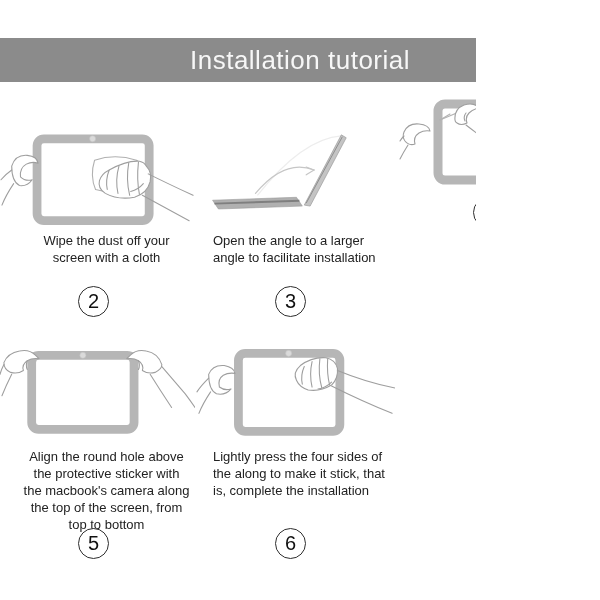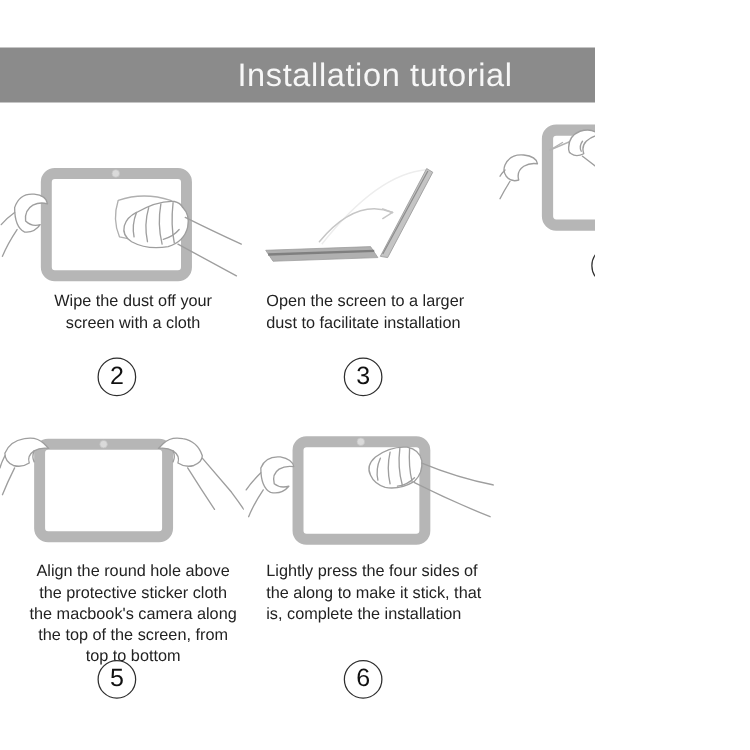--- a/index.html
+++ b/index.html
@@ -77,21 +77,21 @@
           <path class="ghost" d="M64,88 Q110,30 150,27"></path>
           <path d="M18,93 L104,90 L110,99 L24,102 Z" fill="#b0b0b0" stroke="#9a9a9a" stroke-width="0.6"></path>
           <path d="M20,96.5 L107,93.5" stroke="#7f7f7f" stroke-width="2" fill="none"></path>
           <path d="M112,98 L150,26 L155,29 L118,99 Z" fill="#c4c4c4" stroke="#9a9a9a" stroke-width="0.7"></path>
           <path d="M114,96 L151,28" stroke="#8c8c8c" stroke-width="1" fill="none"></path>
           <path class="soft" d="M62,86 Q92,50 122,62"></path>
           <path class="soft" d="M122,62 L114,59"></path>
           <path class="soft" d="M122,62 L114,67"></path>
         </svg>
       </div>
-      <p class="caption">Open the screen to a larger dust to facilitate installation</p>
+      <p class="caption">Open the angle to a larger angle to facilitate installation</p>
       <div class="badge">
         <span>3</span>
       </div>
     </div>
 
     <div class="step r2 c1">
       <div class="illo">
         <svg viewBox="0 0 195 115">
           <rect class="lf" x="38" y="22" width="112" height="76" rx="7"></rect>
           <circle class="cam" cx="94" cy="22" r="3.1"></circle>
@@ -119,21 +119,21 @@
           <path class="hb" d="M4,32 Q8,22 20,20 Q30,18 36,24 L40,28 Q33,27 28,30 Q22,34 24,40 Q18,44 11,42 Q4,39 4,32 Z"></path>
           <path class="ln" d="M28,30 Q26,35 28,39"></path>
           <path class="ln" d="M4,34 Q1,40 0,44"></path>
           <path class="ln" d="M12,44 Q6,56 2,66"></path>
           <path class="hb" d="M166,34 Q162,22 150,20 Q140,18 134,24 L130,28 Q137,27 142,30 Q148,34 146,40 Q152,44 159,42 Q166,39 166,34 Z"></path>
           <path class="ln" d="M142,30 Q144,35 142,39"></path>
           <path class="ln" d="M166,36 Q178,50 190,64 Q196,72 200,78"></path>
           <path class="ln" d="M154,44 Q164,60 176,78"></path>
         </svg>
       </div>
-      <p class="caption">Align the round hole above the protective sticker cloth the macbook's camera along the top of the screen, from top to bottom</p>
+      <p class="caption">Align the round hole above the protective sticker with the macbook's camera along the top of the screen, from top to bottom</p>
       <div class="badge">
         <span>5</span>
       </div>
     </div>
 
     <div class="step r2 c3">
       <div class="illo">
         <svg viewBox="0 0 205 115">
           <rect class="lf" x="44.5" y="22.5" width="104" height="80" rx="7"></rect>
           <circle class="cam" cx="96" cy="22.5" r="3.1"></circle>

